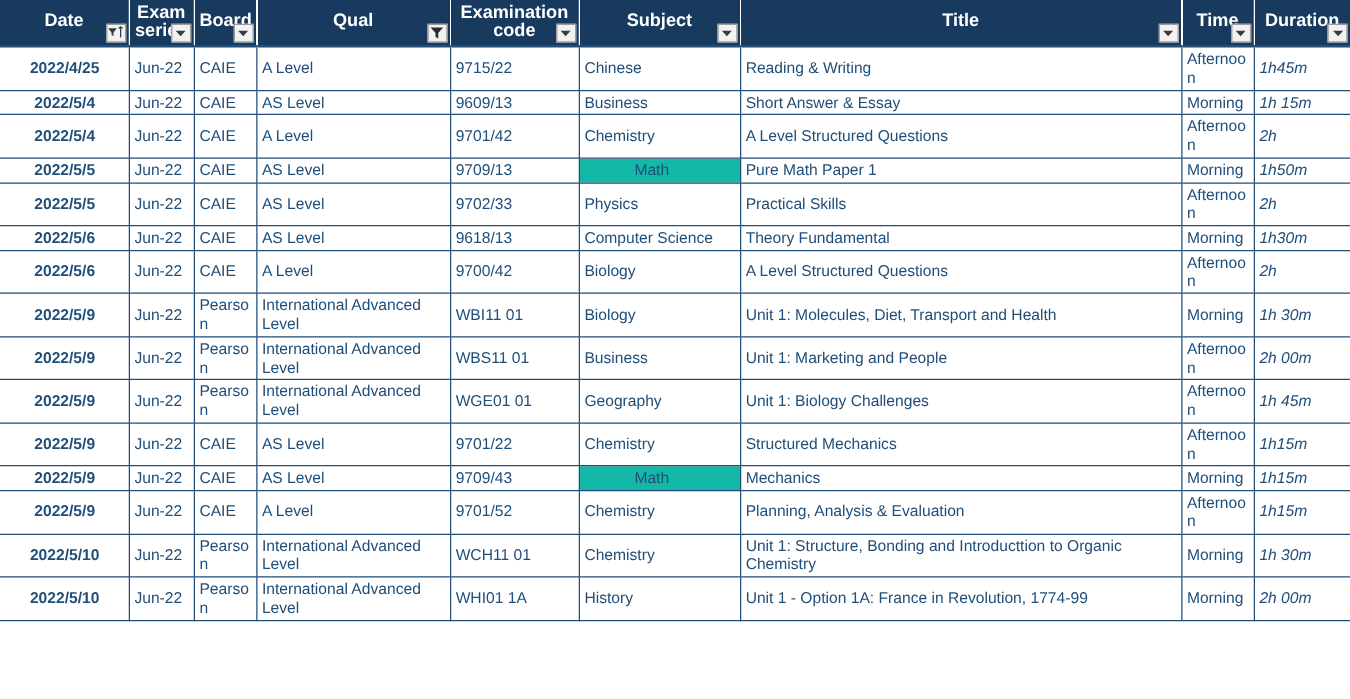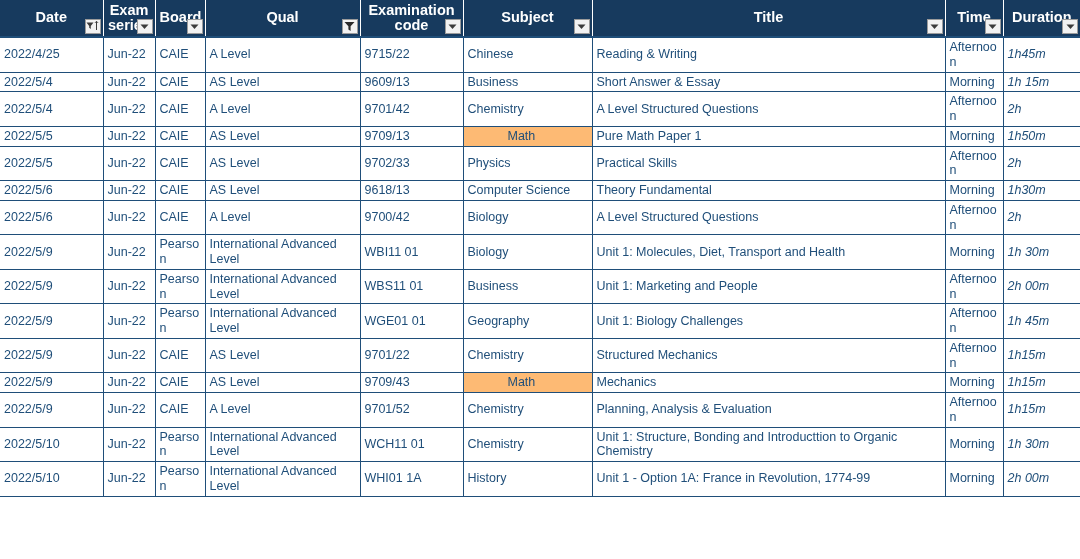--- a/index.html
+++ b/index.html
@@ -77,22 +77,22 @@
     color: #1F4E79;
     padding: 2px 3px 2px 4px;
     vertical-align: middle;
     line-height: 1.18;
     background: #ffffff;
     overflow: hidden;
     word-wrap: break-word;
   }
   tbody td:last-child { border-right: none; font-style: italic; }
 
-  td.c-date     { text-align: left; }
-  td.c-highlight { background: #fdba74; padding-left: 44px; }
+  td.c-date     { text-align: center; font-weight: bold; }
+  td.c-highlight { background: #14b8a6; padding-left: 44px; }
 
   
   col.w-date      { width: 103px; }
   col.w-series    { width: 52px;  }
   col.w-board     { width: 50px;  }
   col.w-qual      { width: 155px; }
   col.w-code      { width: 103px; }
   col.w-subject   { width: 129px; }
   col.w-title     { width: 353px; }
   col.w-time      { width: 58px;  }

